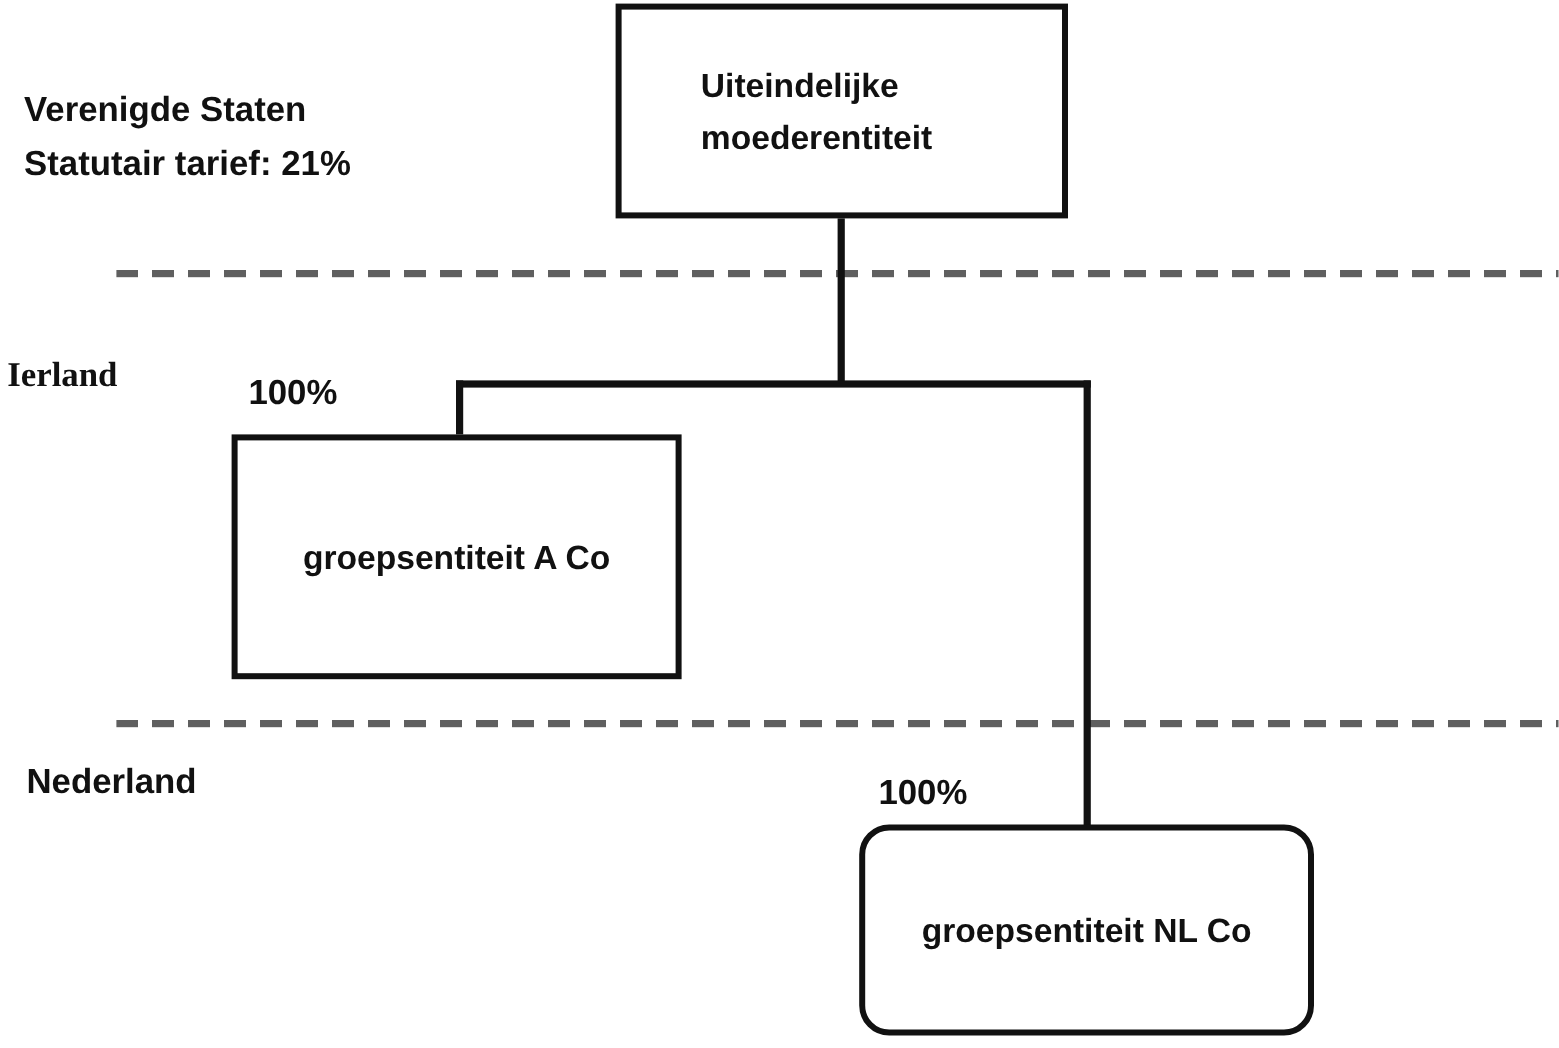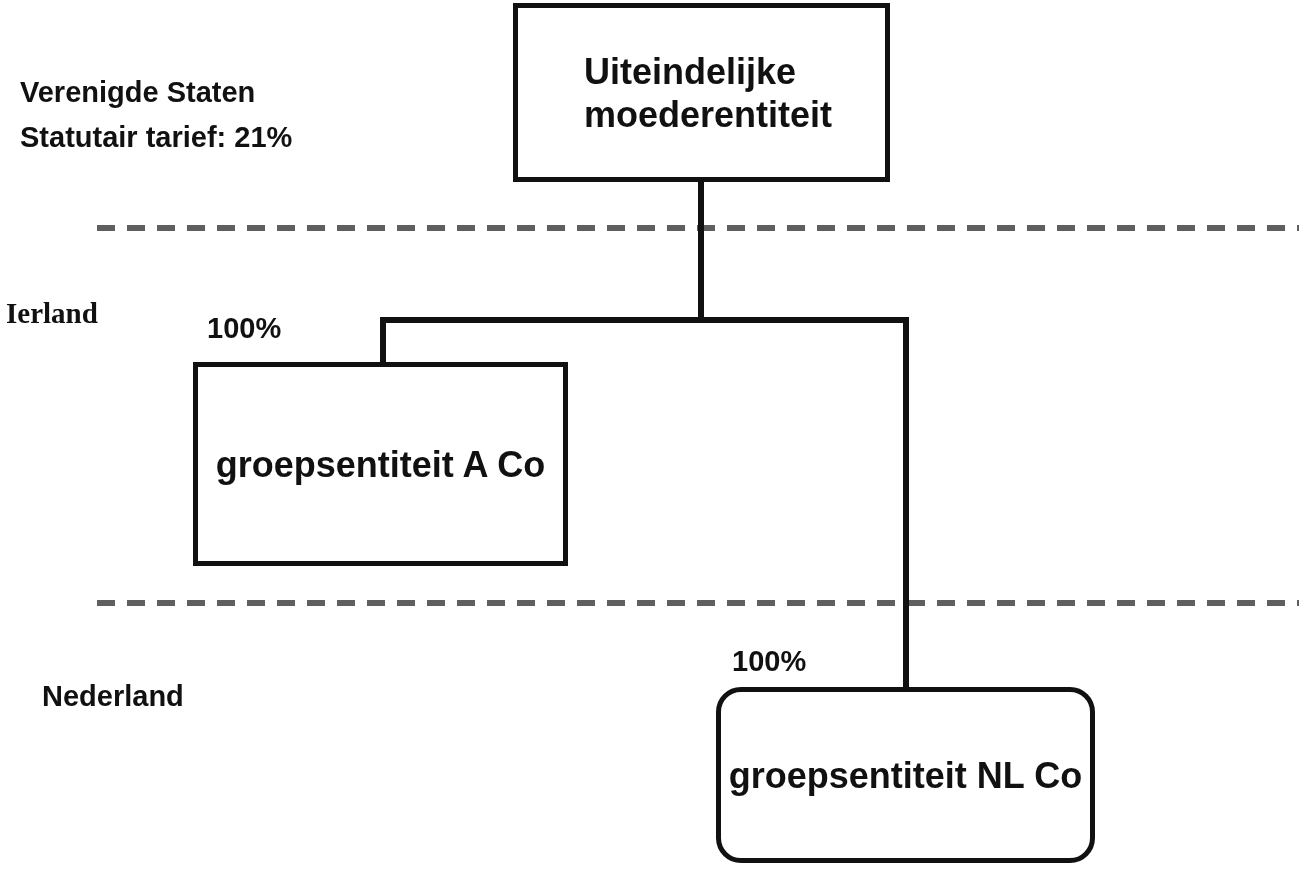--- a/index.html
+++ b/index.html
@@ -26,21 +26,21 @@
   
   .region-label{
     position:absolute;
     font-size:29px;
     line-height:45px;
     color:var(--text);
     white-space:nowrap;
   }
   .region-us{left:20px;top:70px;}
   .region-ie{left:6px;top:297px;line-height:33px;font-family:Liberation Serif, serif;}
-  .region-nl{left:22px;top:680px;line-height:33px;margin-left:20px;}
+  .region-nl{left:22px;top:636px;line-height:33px;}
 
   
   .divider{
     position:absolute;
     left:97px;
     width:1202px;
     height:6px;
     background:repeating-linear-gradient(90deg,
       var(--dash) 0px, var(--dash) 18px,
       transparent 18px, transparent 30px);
@@ -49,21 +49,21 @@
   .divider-2{top:600px;}
 
   
   .node{
     position:absolute;
     background:var(--node_fill);
     border:5px solid var(--line);
     display:flex;
     align-items:center;
     justify-content:center;
-    font-size:36px;
+    font-size:28px;
     line-height:43px;
     color:var(--text);
   }
   .node-parent{
     left:513px;top:3px;width:377px;height:179px;
     justify-content:flex-start;
     padding-left:66px;
   }
   .node-parent .node-lines{text-align:left;}
   .node-aco{left:193px;top:362px;width:375px;height:204px;}

